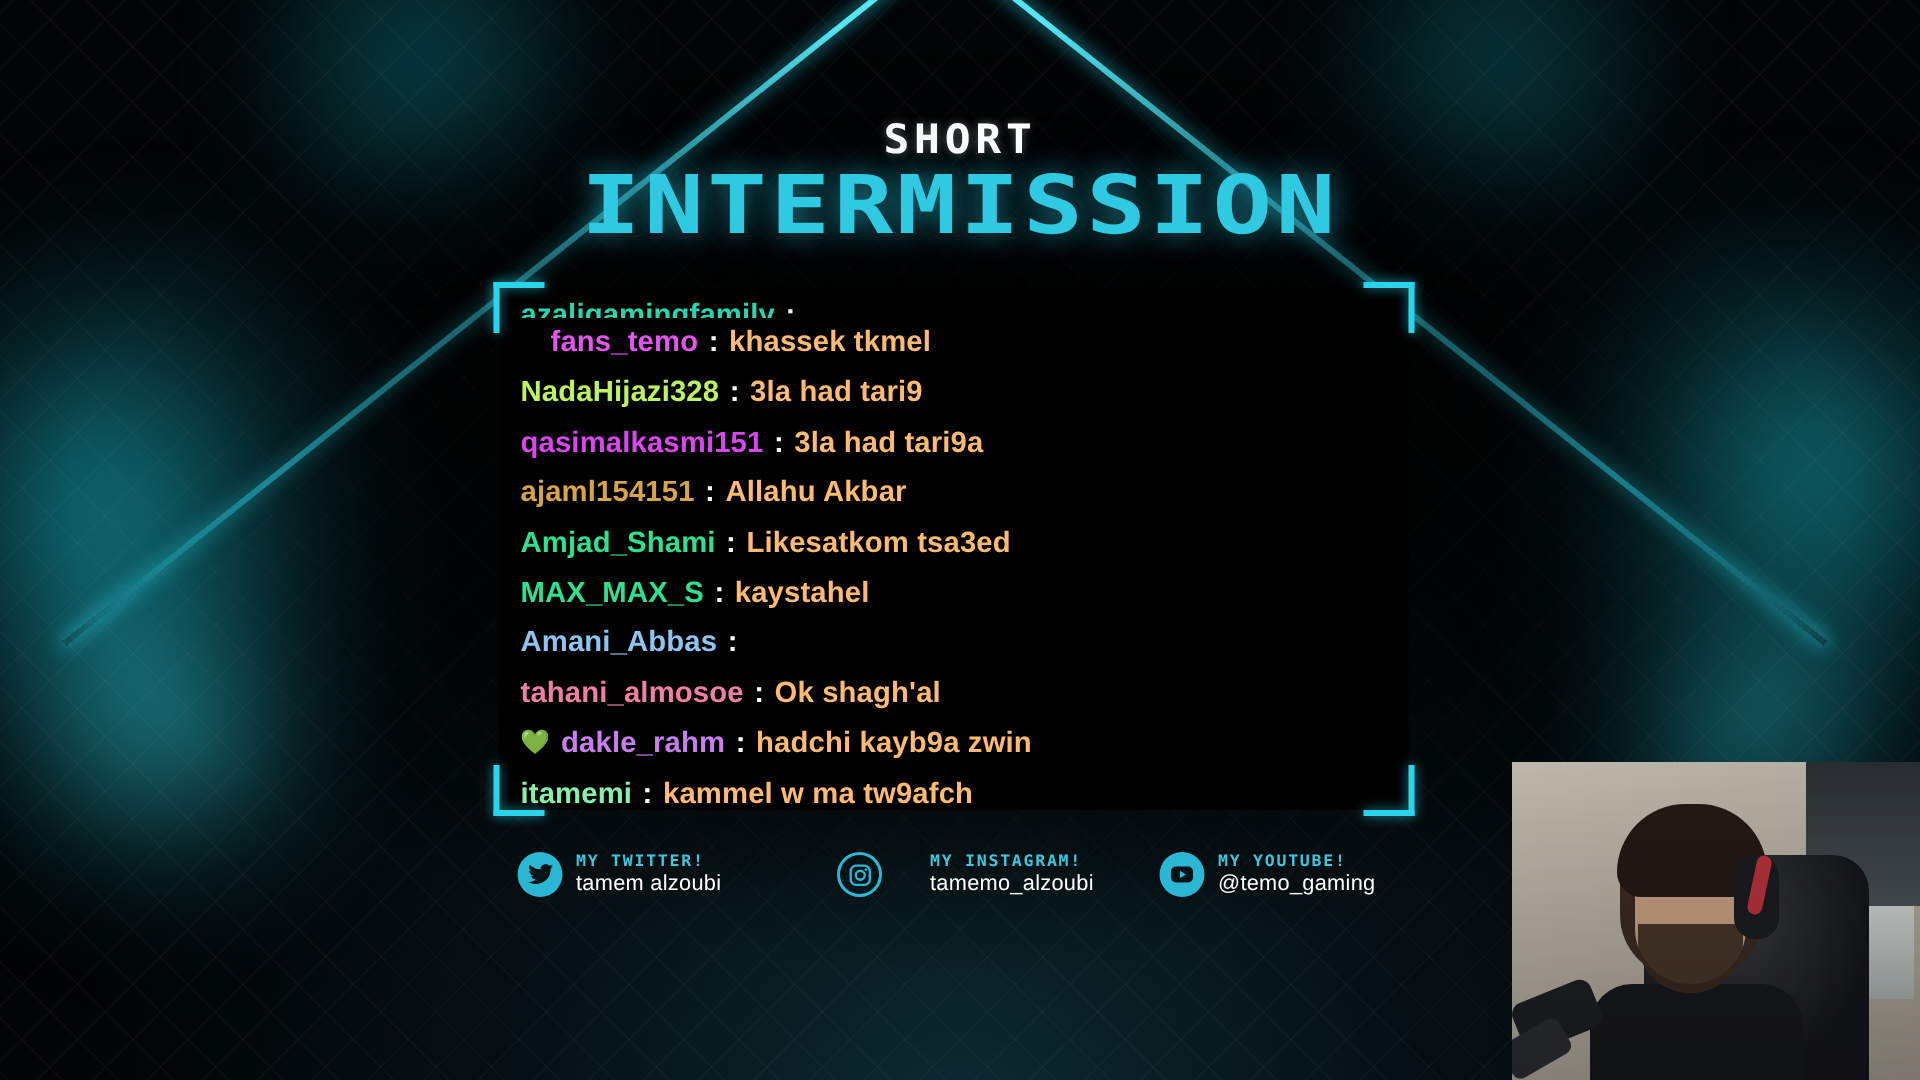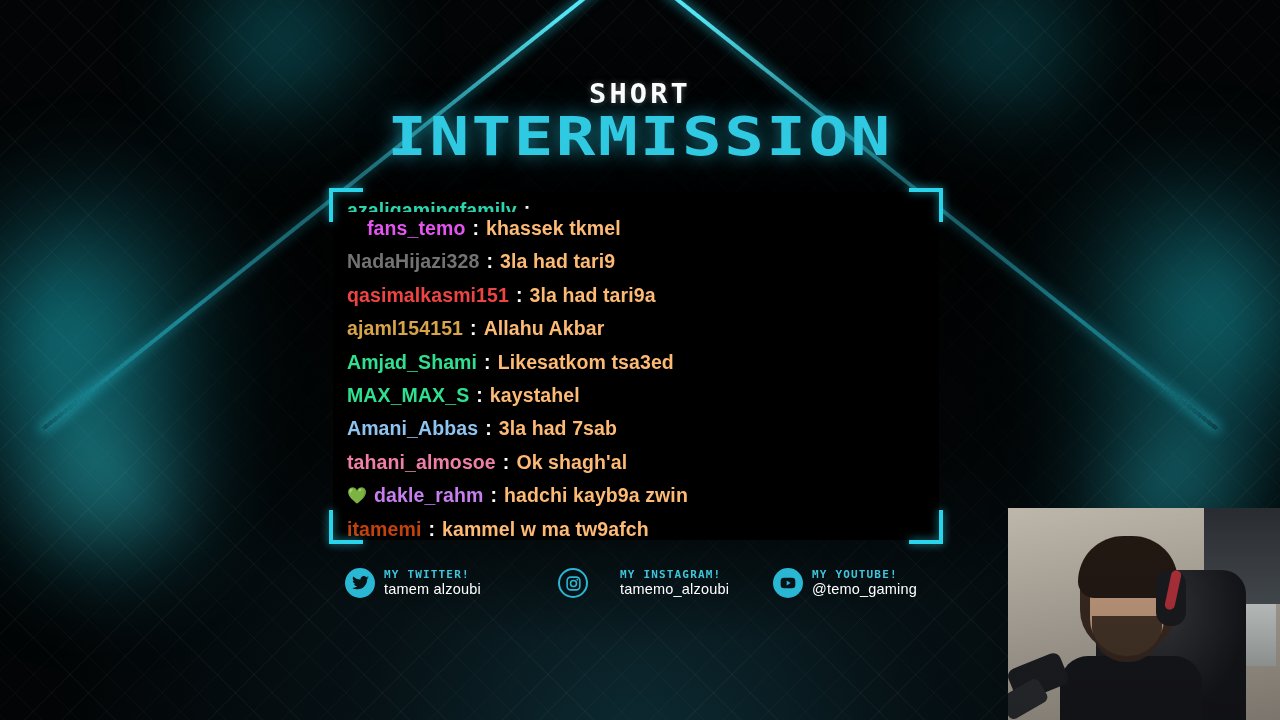--- a/index.html
+++ b/index.html
@@ -208,26 +208,26 @@
           <span class="uname" style="color: rgb(47, 224, 184);">azaligamingfamily</span>
           <span class="colon">:</span>
           <span class="mtext"></span>
         </div>
         <div class="msg">
           <span class="uname" style="color: rgb(228, 85, 240); margin-left: 20px;">fans_temo</span>
           <span class="colon">:</span>
           <span class="mtext">khassek tkmel</span>
         </div>
         <div class="msg">
-          <span class="uname" style="color: #737373;">NadaHijazi328</span>
+          <span class="uname" style="color: #bef264;">NadaHijazi328</span>
           <span class="colon">:</span>
           <span class="mtext">3la had tari9</span>
         </div>
         <div class="msg">
-          <span class="uname" style="color: #ef4444;">qasimalkasmi151</span>
+          <span class="uname" style="color: #d946ef;">qasimalkasmi151</span>
           <span class="colon">:</span>
           <span class="mtext">3la had tari9a</span>
         </div>
         <div class="msg">
           <span class="uname" style="color: rgb(216, 164, 74);">ajaml154151</span>
           <span class="colon">:</span>
           <span class="mtext">Allahu Akbar</span>
         </div>
         <div class="msg">
           <span class="uname" style="color: rgb(47, 224, 143);">Amjad_Shami</span>
@@ -235,35 +235,34 @@
           <span class="mtext">Likesatkom tsa3ed</span>
         </div>
         <div class="msg">
           <span class="uname" style="color: rgb(47, 224, 143);">MAX_MAX_S</span>
           <span class="colon">:</span>
           <span class="mtext">kaystahel</span>
         </div>
         <div class="msg">
           <span class="uname" style="color: rgb(143, 196, 240); text-align: center;">Amani_Abbas</span>
           <span class="colon">:</span>
-          <span class="mtext">3la had 7sab</span>
         </div>
         <div class="msg">
           <span class="uname" style="color: rgb(240, 127, 168);">tahani_almosoe</span>
           <span class="colon">:</span>
           <span class="mtext">Ok shagh'al</span>
         </div>
         <div class="msg">
           <span class="badge">💚</span>
           <span class="uname" style="color: rgb(199, 127, 240);">dakle_rahm</span>
           <span class="colon">:</span>
           <span class="mtext">hadchi kayb9a zwin</span>
         </div>
         <div class="msg">
-          <span class="uname" style="color: #c2410c;">itamemi</span>
+          <span class="uname" style="color: #86efac;">itamemi</span>
           <span class="colon">:</span>
           <span class="mtext">kammel w ma tw9afch</span>
         </div>
       </div>
     <div class="corner c-tl"></div>
     <div class="corner c-tr"></div>
     <div class="corner c-bl"></div>
     <div class="corner c-br"></div>
   </div>
 

